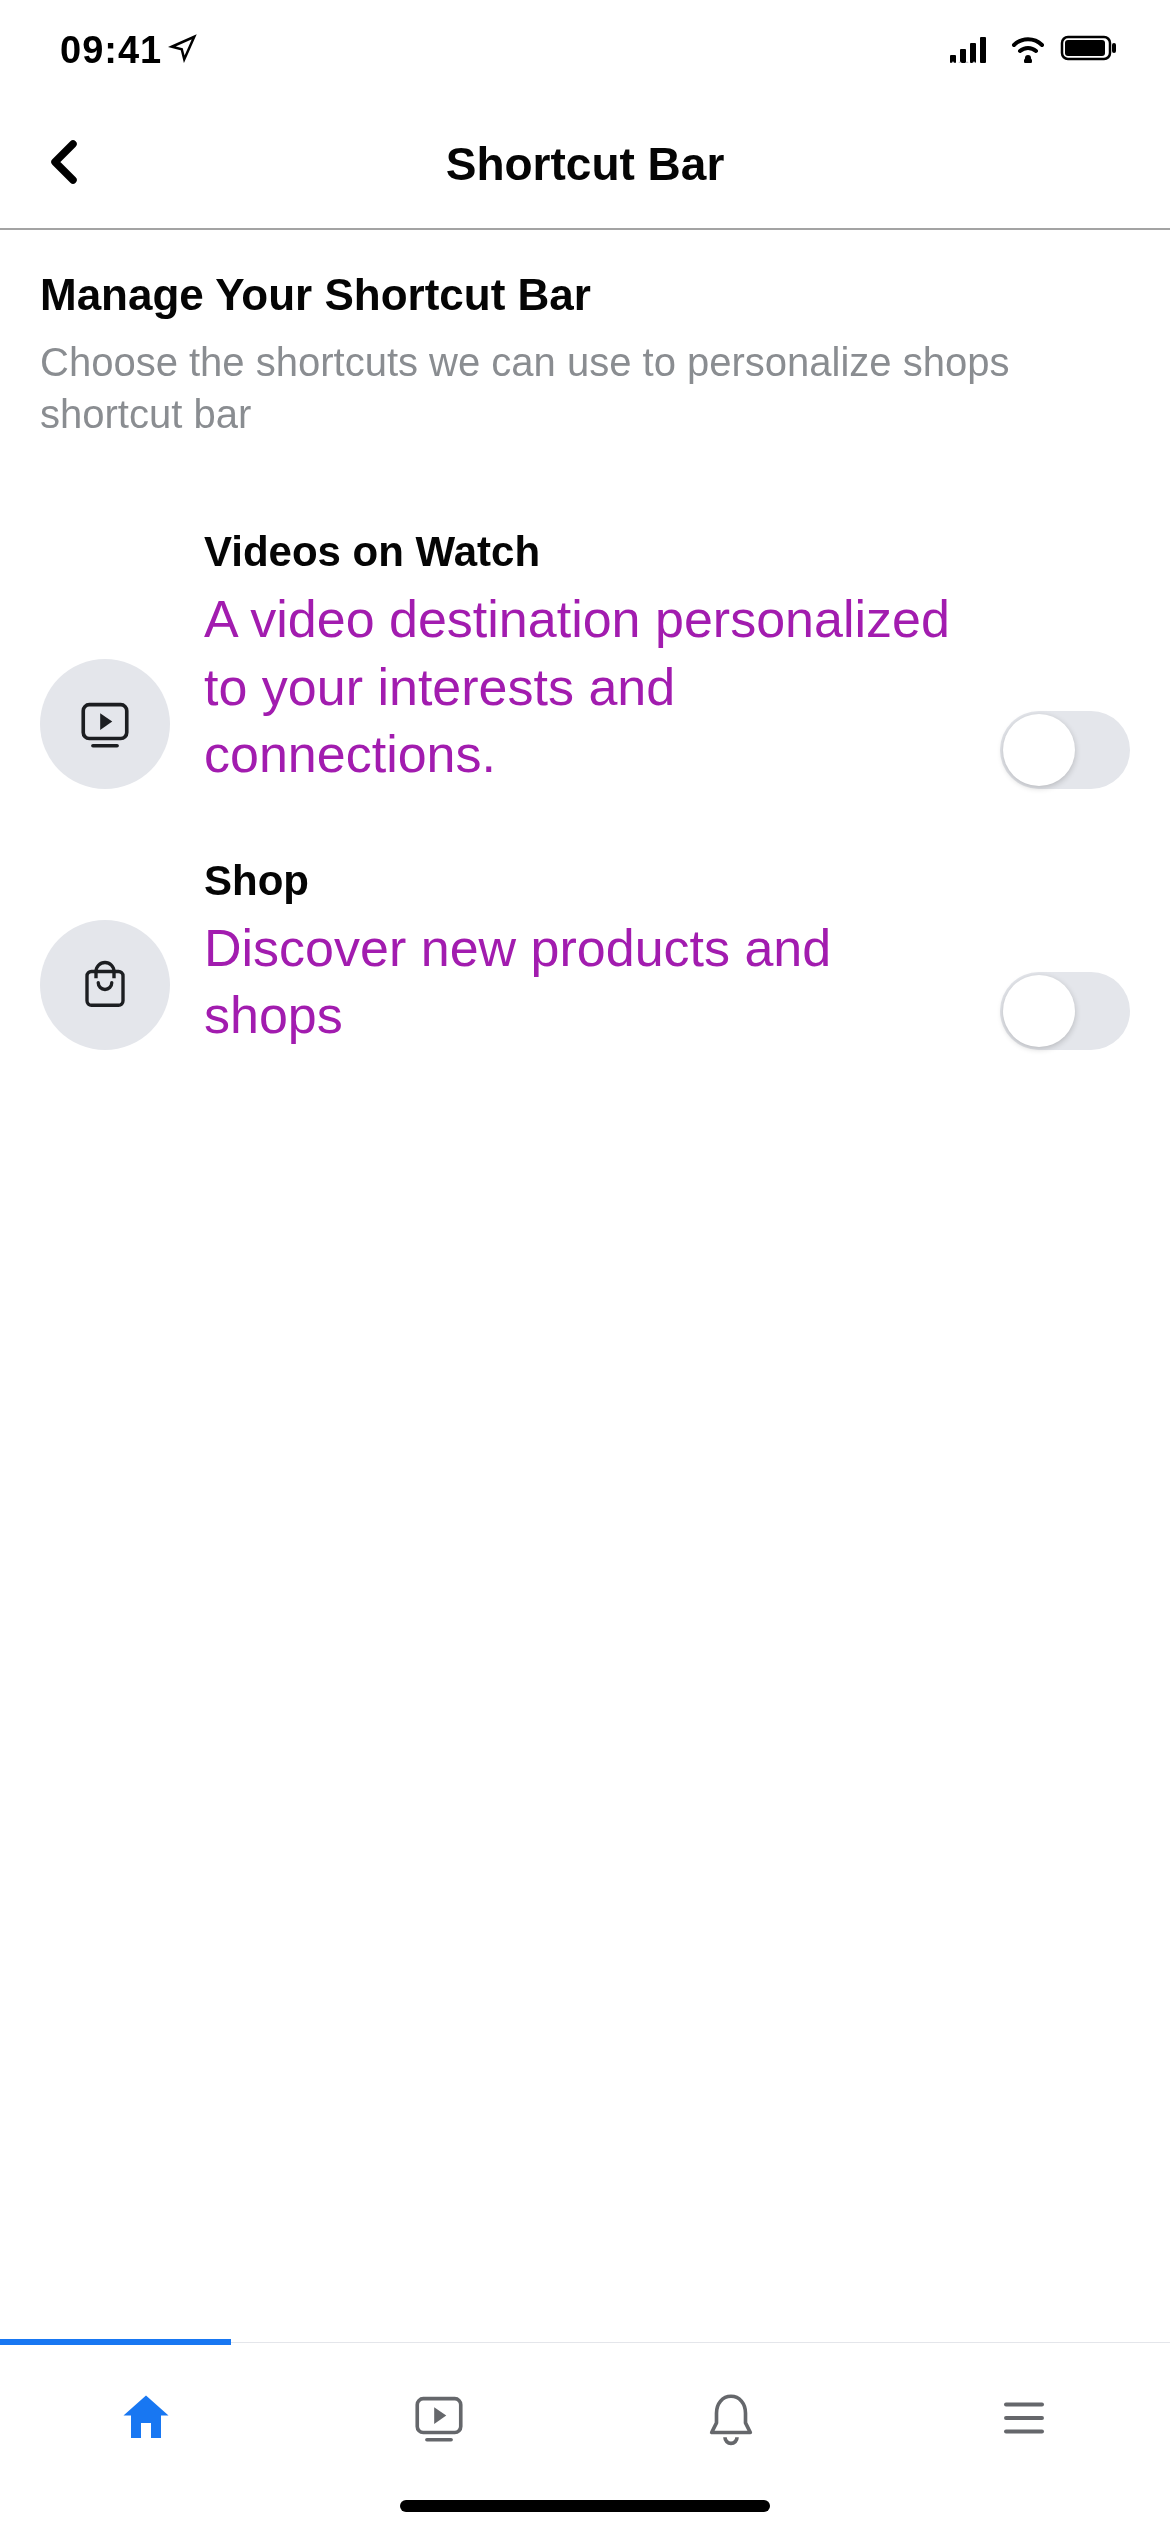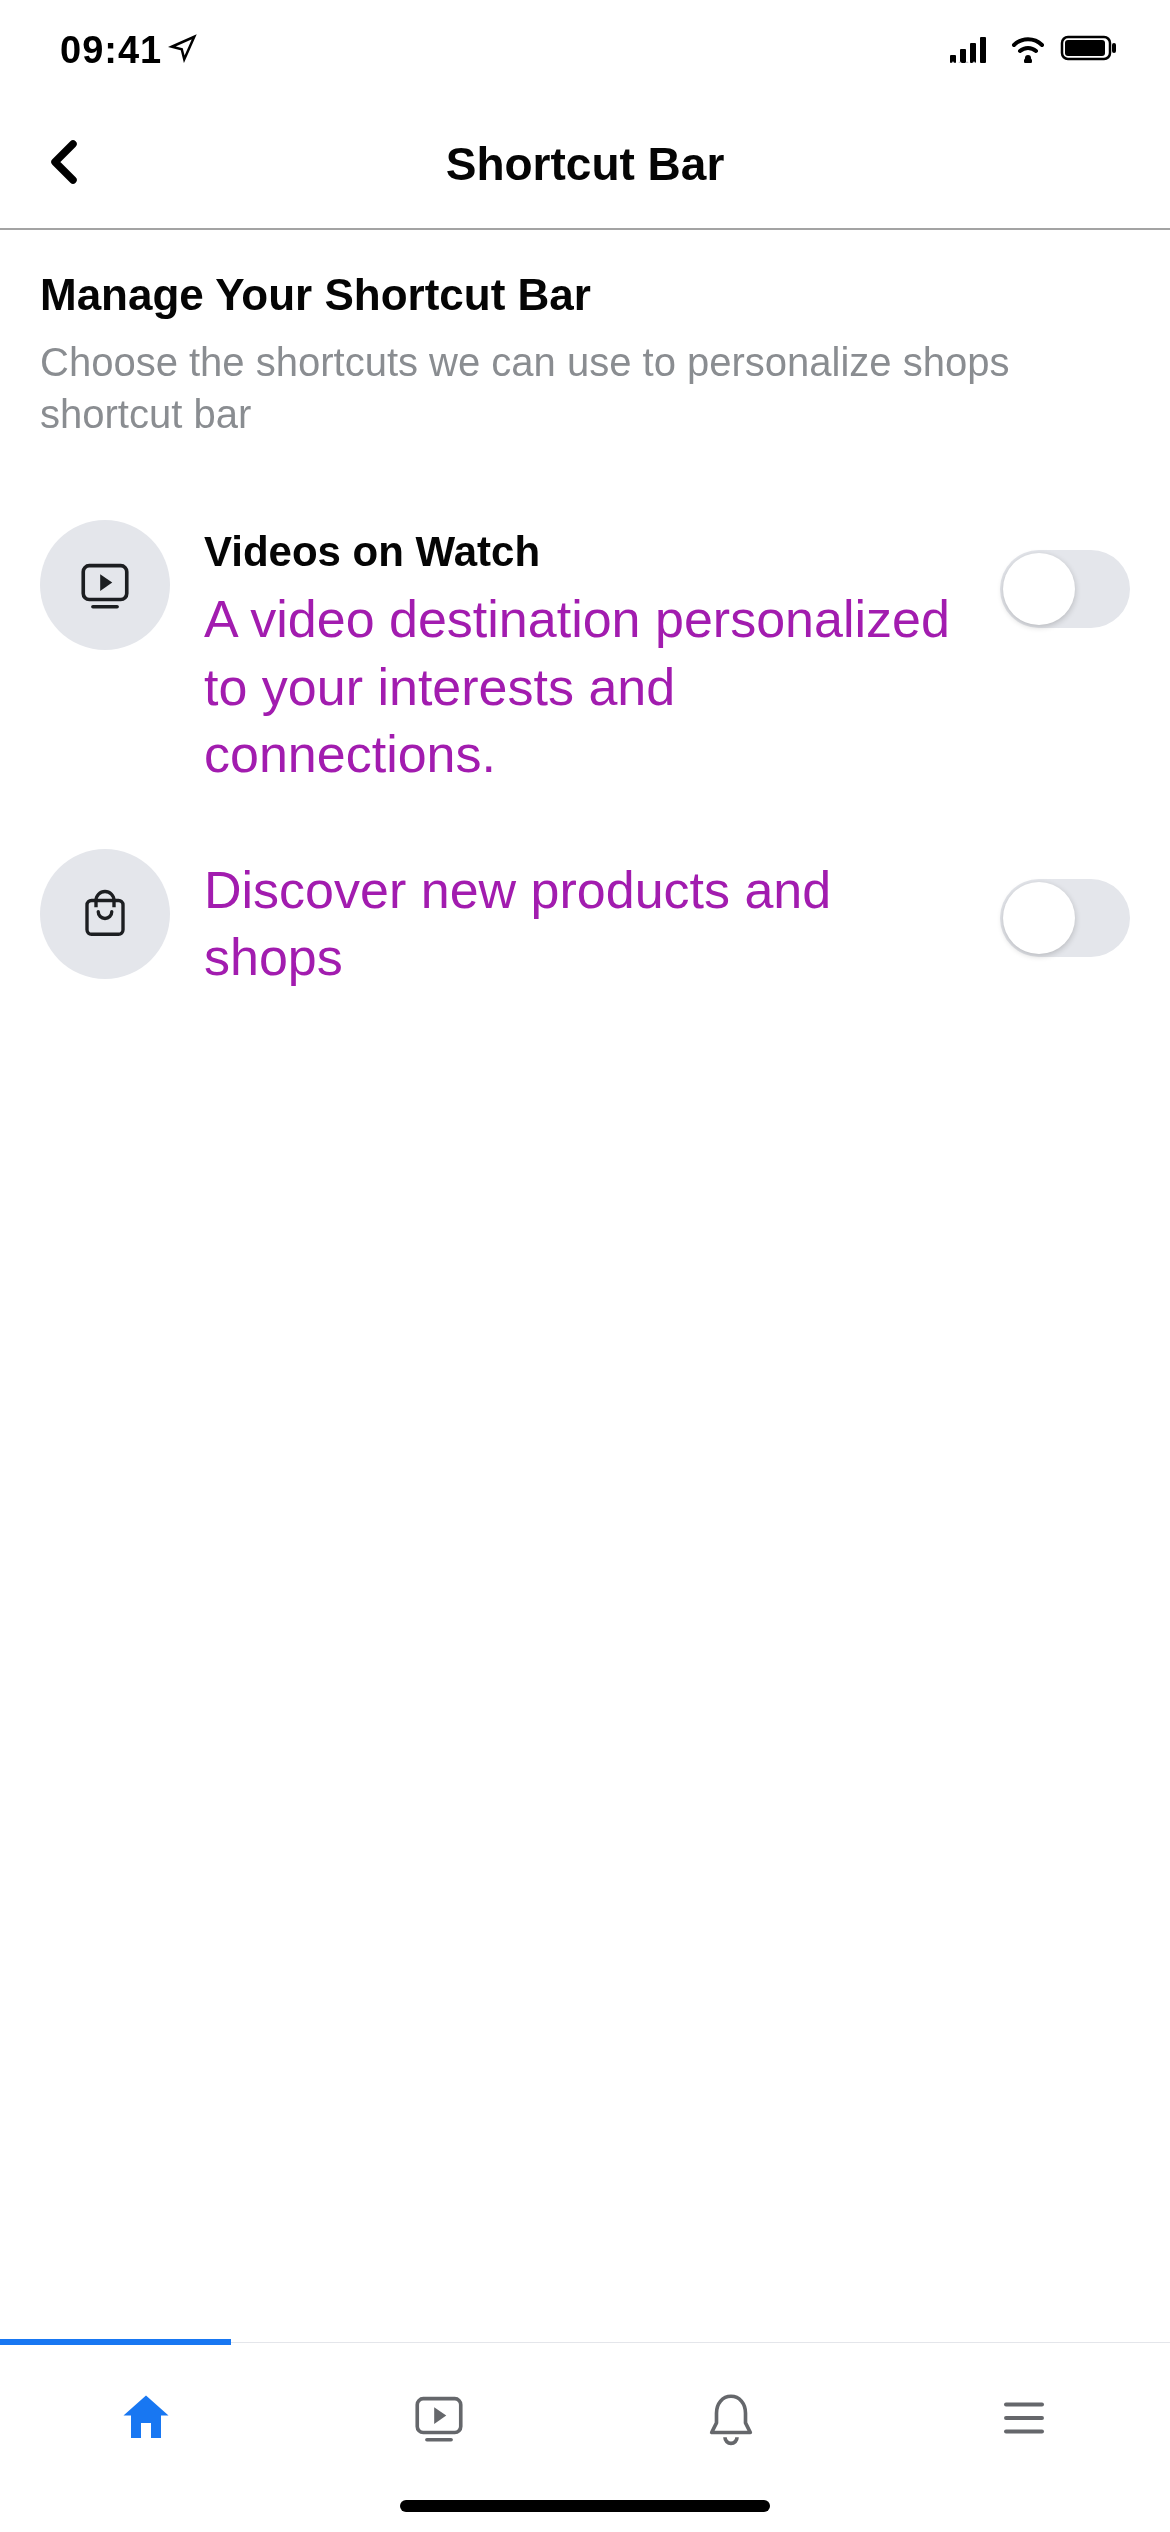--- a/index.html
+++ b/index.html
@@ -68,21 +68,21 @@
     }
     .section-subtitle {
       font-size: 40px;
       font-weight: 400;
       color: #8a8d91;
       line-height: 1.3;
       margin-bottom: 50px;
     }
     .option-row {
       display: flex;
-      align-items: flex-start;
+      align-items: flex-end;
       gap: 34px;
       padding: 30px 0;
     }
     .option-icon {
       width: 130px;
       height: 130px;
       border-radius: 50%;
       background: #e4e6eb;
       display: flex;
       align-items: center;
@@ -235,20 +235,21 @@
 
   <div class="option-row">
     <div class="option-icon">
       <svg width="54" height="54" viewBox="0 0 48 48">
         <rect x="8" y="12" width="32" height="30" rx="4" fill="none" stroke="#1c1e21" stroke-width="3"></rect>
         <path d="M16 18 V12 a8 8 0 0 1 16 0 V18" fill="none" stroke="#1c1e21" stroke-width="3"></path>
         <path d="M18 22 a6 6 0 0 0 12 0" fill="none" stroke="#1c1e21" stroke-width="3" stroke-linecap="round"></path>
       </svg>
     </div>
     <div class="option-text">
+      <div class="option-title">Shop</div>
       <div class="option-desc">Discover new products and shops</div>
     </div>
     <div class="toggle">
       <div class="toggle-knob"></div>
     </div>
   </div>
 </div>
 
 <div class="tab-bar">
   <div class="tab-indicator"></div>

